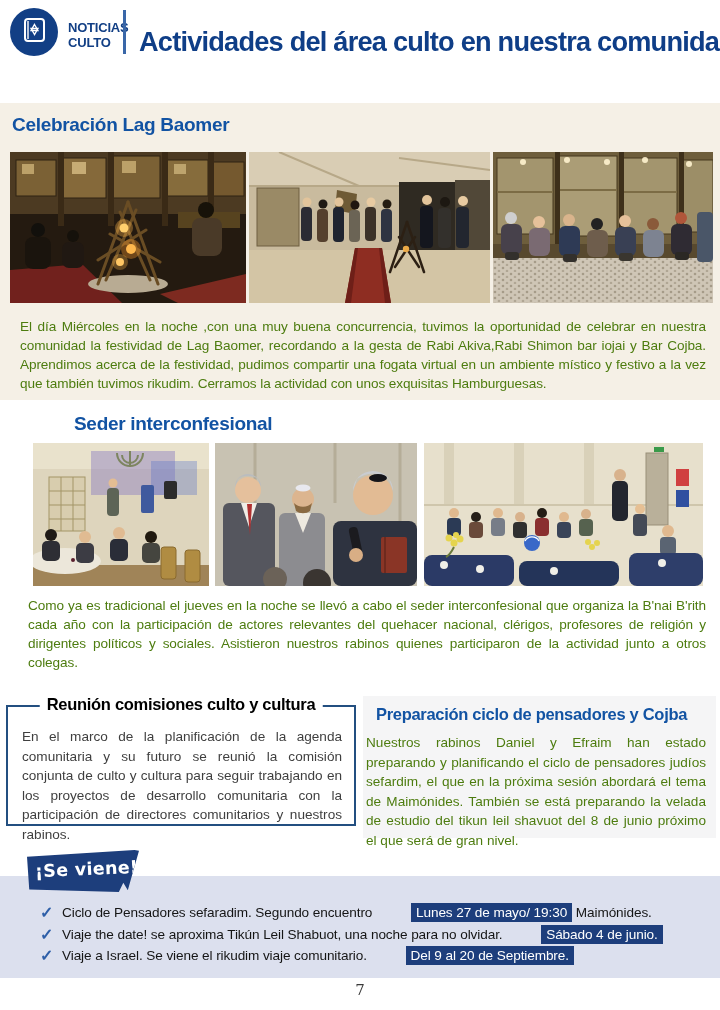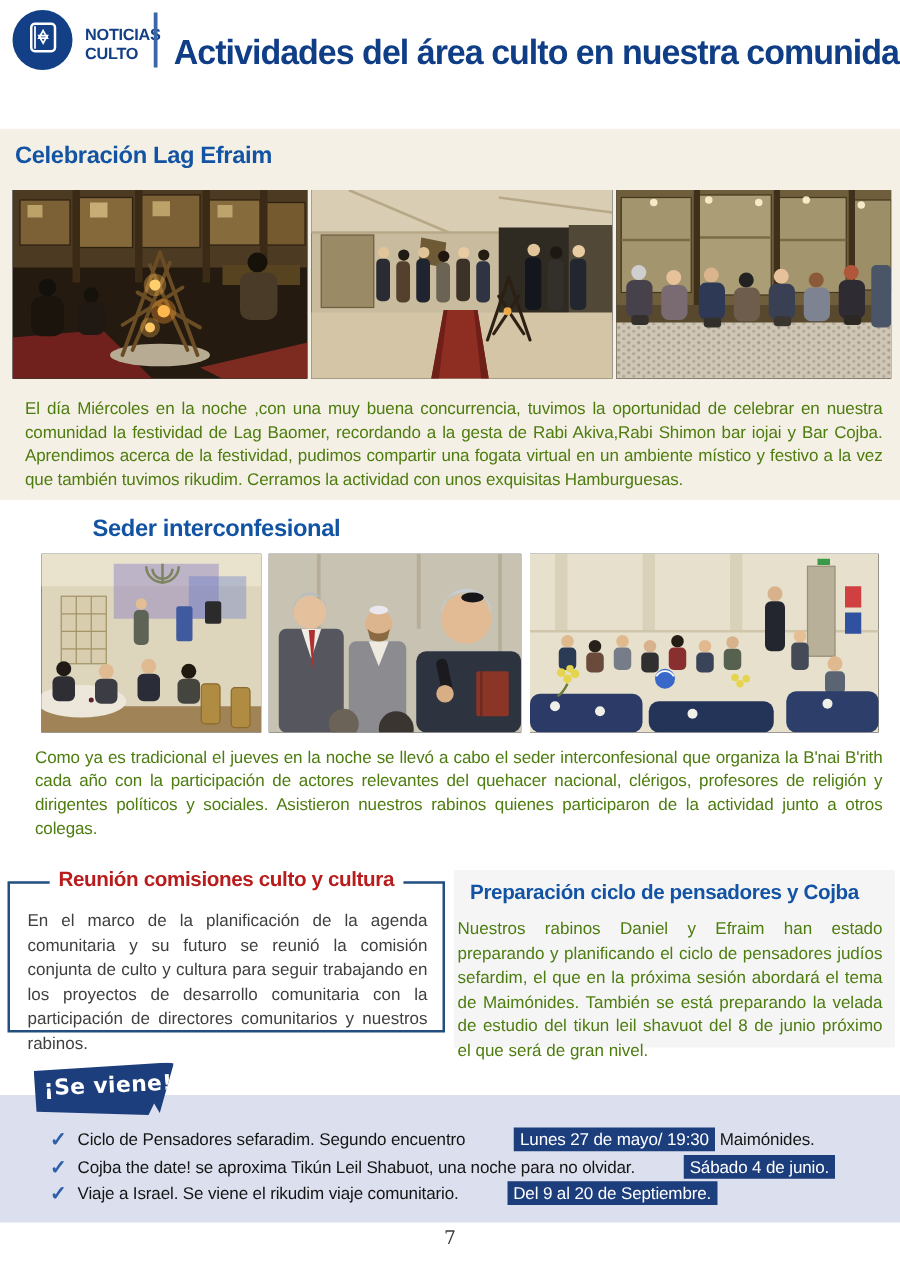--- a/index.html
+++ b/index.html
@@ -19,21 +19,21 @@
   .sec-heading { position:absolute; color:#1253a3; font-weight:bold; font-size:19px; letter-spacing:-0.3px; }
   .h-lag { left:12px; top:114px; }
   .h-seder { left:38px; top:413px;margin-left:36px; }
   .photo { position:absolute; overflow:hidden; background:#222; }
   .photo svg { display:block; width:100%; height:100%; }
   .body-text { position:absolute; font-size:13.6px; line-height:19px; text-align:justify; color:#4d7c0f; letter-spacing:-0.1px; }
   .p-lag { left:20px; top:317px; width:686px; }
   .p-seder { left:28px; top:596px; width:678px; }
   
   .box-left { position:absolute; left:6px; top:705px; width:350px; height:121px; border:2px solid #234f80; background:#ffffff; }
-  .box-left-title { position:absolute; left:50%; top:-12px; transform:translateX(-50%); background:#ffffff; padding:0 7px; white-space:nowrap; color:#b91c1c; font-weight:bold; font-size:16.5px; letter-spacing:-0.3px; }
+  .box-left-title { position:absolute; left:50%; top:-12px; transform:translateX(-50%); background:#ffffff; padding:0 7px; white-space:nowrap; color:#000000; font-weight:bold; font-size:16.5px; letter-spacing:-0.3px; }
   .box-left-body { position:absolute; left:14px; right:12px; top:20px; font-size:13.6px; line-height:19.5px; text-align:justify; color:#3f3f3f; }
   .box-right { position:absolute; left:363px; top:696px; width:353px; height:142px; background:#f5f5f6; }
   .box-right-title { position:absolute; left:13px; top:9px; color:#1253a3; font-weight:bold; font-size:16.5px; letter-spacing:-0.3px; }
   .box-right-body { position:absolute; left:3px; right:10px; top:37px; font-size:13.6px; line-height:19.5px; text-align:justify; color:#4d7c0f; }
   
   .lavender { position:absolute; left:0; top:876px; width:720px; height:102px; background:#dce0ee; }
   .flag { position:absolute; left:27px; top:850px; width:112px; height:42px; background:#1d3e7c;
     clip-path:polygon(0% 16%, 96% 0%, 100% 2%, 90% 96%, 86% 78%, 82% 100%, 2% 94%); }
   .flag-label { position:absolute; left:8px; top:9px; color:#ffffff; font-weight:bold; font-size:17.5px; letter-spacing:0.3px; transform:rotate(-2.5deg); font-family:"DejaVu Sans", sans-serif; }
   .sv-list { position:absolute; left:40px; top:901px; width:670px; }
@@ -59,21 +59,21 @@
     </span>
   </div>
   <div class="brand">
     <div>NOTICIAS</div>
     <div>CULTO</div>
   </div>
   <div class="hdr-divider"></div>
   <div class="page-title">Actividades del área culto en nuestra comunidad</div>
 
   <div class="beige-panel"></div>
-  <div class="sec-heading h-lag">Celebración Lag Efraim</div>
+  <div class="sec-heading h-lag">Celebración Lag Baomer</div>
 
   <div class="photo" style="left:10px; top:152px; width:236px; height:151px;" aria-label="People seated around an illuminated wooden bonfire sculpture indoors">
     <svg viewBox="0 0 236 151" preserveAspectRatio="none">
       <rect width="236" height="151" fill="#241a10"></rect>
       <rect width="236" height="62" fill="#4c3a22"></rect>
       <rect x="6" y="8" width="40" height="36" fill="#7b6135" stroke="#2e2213"></rect>
       <rect x="52" y="6" width="44" height="40" fill="#85693a" stroke="#2e2213"></rect>
       <rect x="102" y="4" width="48" height="42" fill="#7b6135" stroke="#2e2213"></rect>
       <rect x="156" y="8" width="42" height="36" fill="#866c3c" stroke="#2e2213"></rect>
       <rect x="202" y="10" width="32" height="34" fill="#75592f" stroke="#2e2213"></rect>
@@ -351,21 +351,21 @@
   <div class="lavender"></div>
   <div class="flag">
     <span class="flag-label">¡Se viene!</span>
   </div>
 
   <div class="sv-list">
     <div class="sv-item">
       <span class="check">✓</span><span>Ciclo de Pensadores sefaradim. Segundo encuentro </span><span class="hl">Lunes 27 de mayo/ 19:30</span><span> Maimónides.</span>
     </div>
     <div class="sv-item">
-      <span class="check">✓</span><span>Cojba the date! se aproxima Tikún Leil Shabuot, una noche para no olvidar. </span><span class="hl">Sábado 4 de junio.</span><span></span>
+      <span class="check">✓</span><span>Viaje the date! se aproxima Tikún Leil Shabuot, una noche para no olvidar. </span><span class="hl">Sábado 4 de junio.</span><span></span>
     </div>
     <div class="sv-item">
       <span class="check">✓</span><span>Viaje a Israel. Se viene el rikudim viaje comunitario. </span><span class="hl">Del 9 al 20 de Septiembre.</span><span></span>
     </div>
   </div>
 
   <div class="page-num">7</div>
 
 </div>
 

